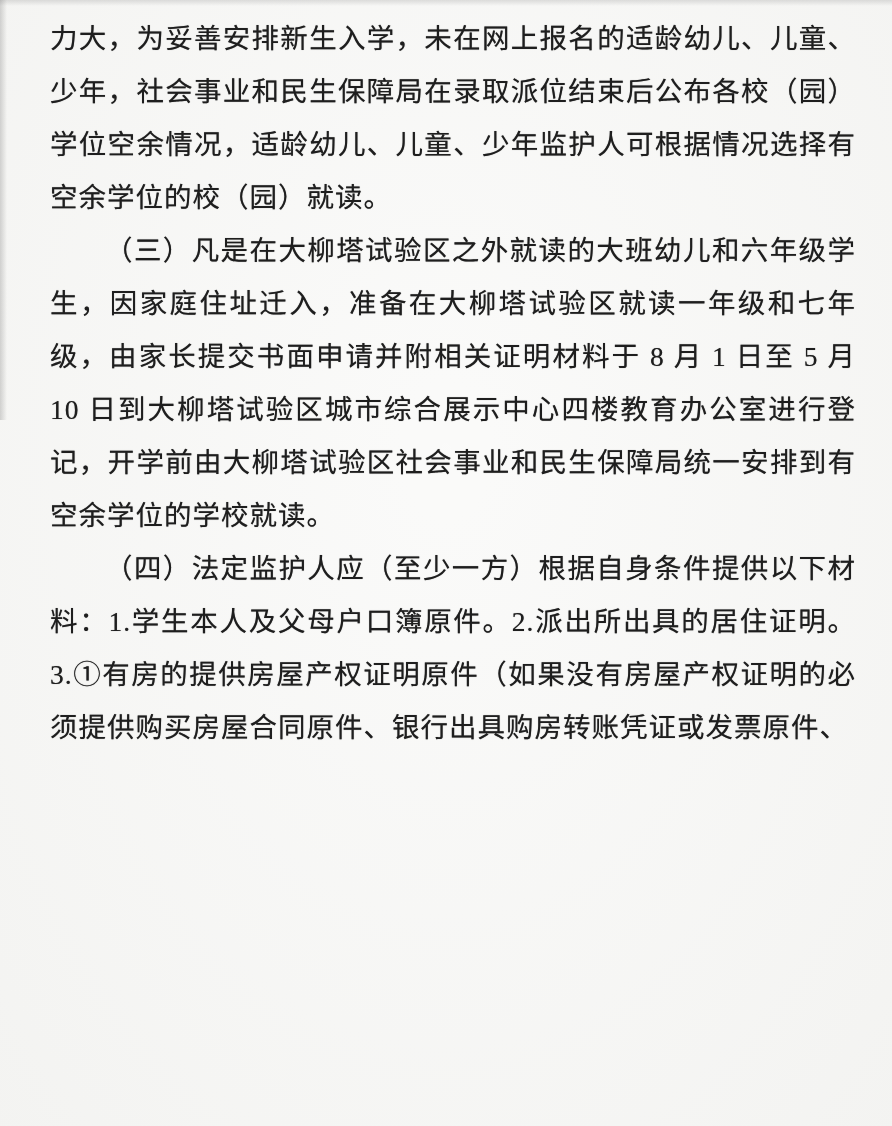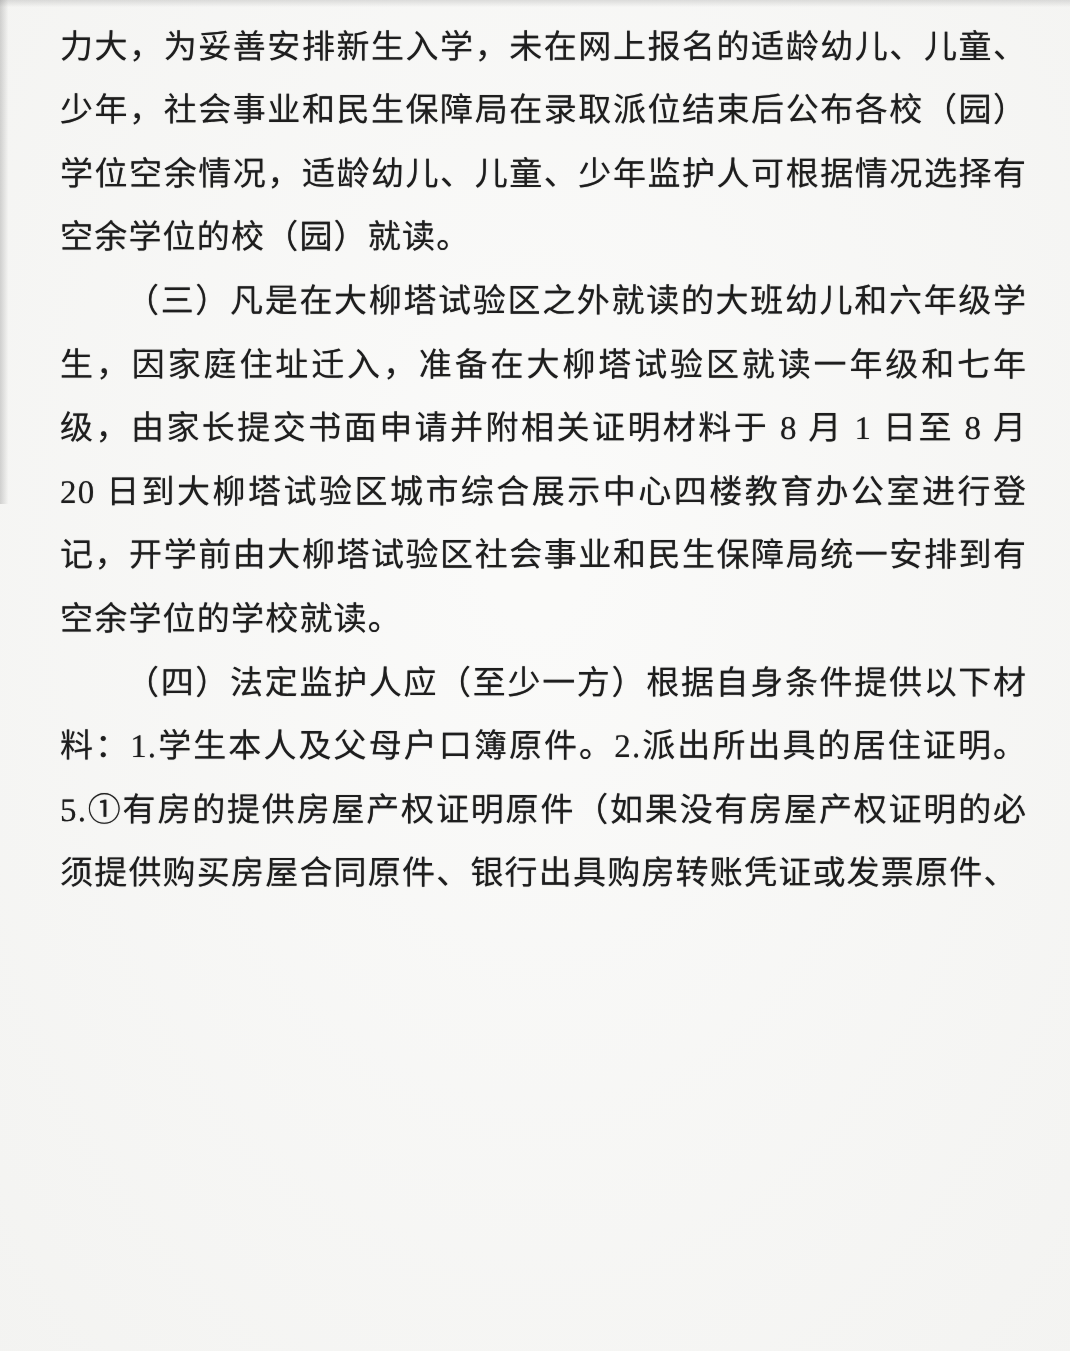--- a/index.html
+++ b/index.html
@@ -58,16 +58,16 @@
 </style>
 </head>
 <body>
 
 <div class="page">
   <div class="scan-edge-top"></div>
   <div class="scan-edge-left"></div>
 
   <div class="text-block">
     <p>力大，为妥善安排新生入学，未在网上报名的适龄幼儿、儿童、少年，社会事业和民生保障局在录取派位结束后公布各校（园）学位空余情况，适龄幼儿、儿童、少年监护人可根据情况选择有空余学位的校（园）就读。</p>
-    <p class="indent">（三）凡是在大柳塔试验区之外就读的大班幼儿和六年级学生，因家庭住址迁入，准备在大柳塔试验区就读一年级和七年级，由家长提交书面申请并附相关证明材料于 8 月 1 日至 8 月 20 日到大柳塔试验区城市综合展示中心四楼教育办公室进行登记，开学前由大柳塔试验区社会事业和民生保障局统一安排到有空余学位的学校就读。</p>
-    <p class="indent">（四）法定监护人应（至少一方）根据自身条件提供以下材料：1.学生本人及父母户口簿原件。2.派出所出具的居住证明。5.①有房的提供房屋产权证明原件（如果没有房屋产权证明的必须提供购买房屋合同原件、银行出具购房转账凭证或发票原件、</p>
+    <p class="indent">（三）凡是在大柳塔试验区之外就读的大班幼儿和六年级学生，因家庭住址迁入，准备在大柳塔试验区就读一年级和七年级，由家长提交书面申请并附相关证明材料于 8 月 1 日至 5 月 10 日到大柳塔试验区城市综合展示中心四楼教育办公室进行登记，开学前由大柳塔试验区社会事业和民生保障局统一安排到有空余学位的学校就读。</p>
+    <p class="indent">（四）法定监护人应（至少一方）根据自身条件提供以下材料：1.学生本人及父母户口簿原件。2.派出所出具的居住证明。3.①有房的提供房屋产权证明原件（如果没有房屋产权证明的必须提供购买房屋合同原件、银行出具购房转账凭证或发票原件、</p>
   </div>
 </div>
 
 </body></html>

